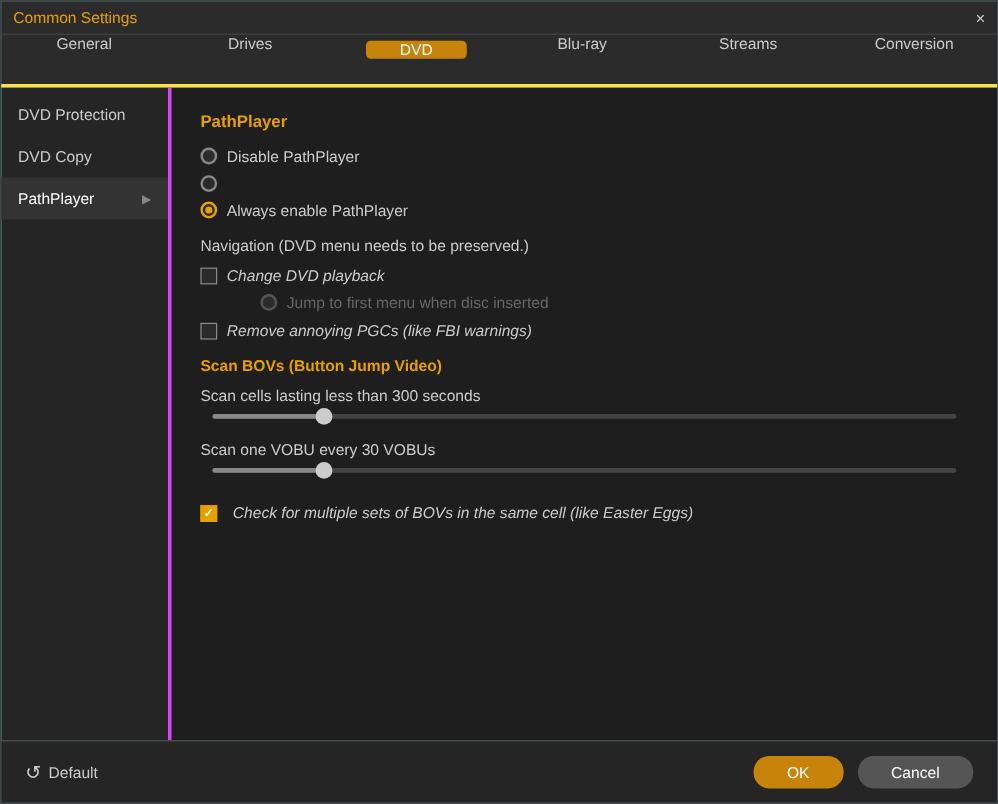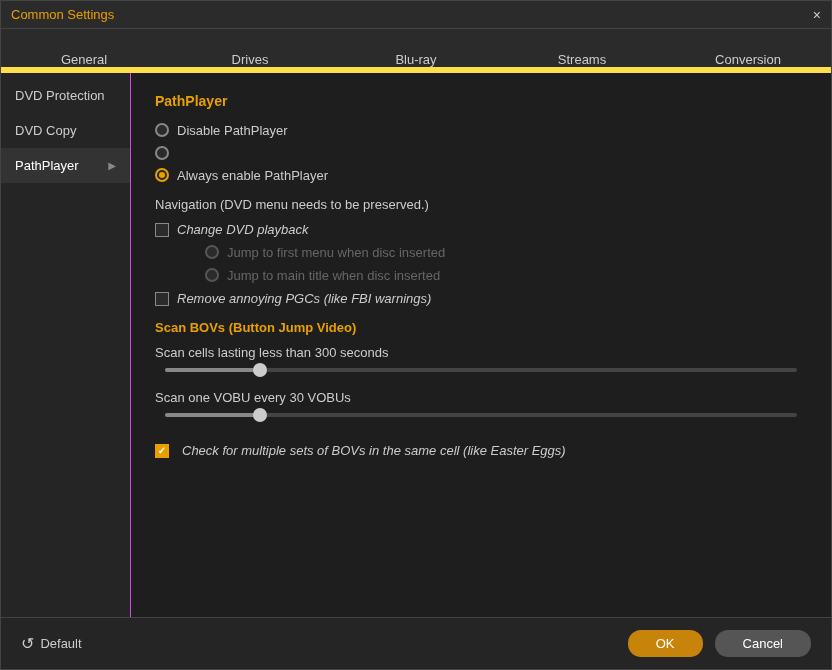--- a/index.html
+++ b/index.html
@@ -37,23 +37,23 @@
       color: #ccc;
       cursor: pointer;
       font-size: 14px;
       background: none;
       border: none;
       line-height: 1;
     }
     .tab-bar {
       background: #2b2b2b;
       display: flex;
-      align-items: flex-end;
+      align-items: flex-start;
       height: 44px;
-      border-bottom: 6px solid #fde047;
+      border-bottom: 3px solid #fde047;
     }
     .tab {
       flex: 1;
       display: flex;
       align-items: center;
       justify-content: center;
       cursor: pointer;
       color: #ccc;
       font-size: 13px;
       border-right: 1px solid #444;
@@ -73,23 +73,23 @@
       flex: 1;
       align-items: center;
       justify-content: center;
     }
     .content-area {
       display: flex;
       flex: 1;
       overflow: hidden;
     }
     .sidebar {
-      width: 130px;
+      width: 142px;
       background: #252525;
-      border-right: 1px solid #d946ef;
+      border-right: 3px solid #d946ef;
       display: flex;
       flex-direction: column;
       padding-top: 5px;
     }
     .sidebar-item {
       padding: 10px 14px;
       cursor: pointer;
       color: #ccc;
       font-size: 13px;
       display: flex;
@@ -299,20 +299,25 @@
       <div class="tab">
         <span>General</span>
       </div>
     </div>
     <div class="tab-wrapper">
       <div class="tab">
         <span>Drives</span>
       </div>
     </div>
     <div class="tab-wrapper">
+      <div class="tab active">
+        <span>DVD</span>
+      </div>
+    </div>
+    <div class="tab-wrapper">
       <div class="tab">
         <span>Blu-ray</span>
       </div>
     </div>
     <div class="tab-wrapper">
       <div class="tab">
         <span>Streams</span>
       </div>
     </div>
     <div class="tab-wrapper">
@@ -357,26 +362,20 @@
 
         <div class="checkbox-group">
           <div class="checkbox-box"></div>
           <span class="checkbox-label">Change DVD playback</span>
         </div>
 
         <div class="sub-radio">
           <div class="radio-group">
             <div class="radio-input disabled"></div>
             <span class="radio-label disabled">Jump to first menu when disc inserted</span>
-          </div>
-        </div>
-        <div class="sub-radio">
-          <div class="radio-group">
-            <div class="radio-input disabled"></div>
-            <span class="radio-label disabled">Jump to main title when disc inserted</span>
           </div>
         </div>
 
         <div class="checkbox-group" style="margin-top:6px;">
           <div class="checkbox-box"></div>
           <span class="checkbox-label">Remove annoying PGCs (like FBI warnings)</span>
         </div>
       </div>
 
       <div class="scan-section">

